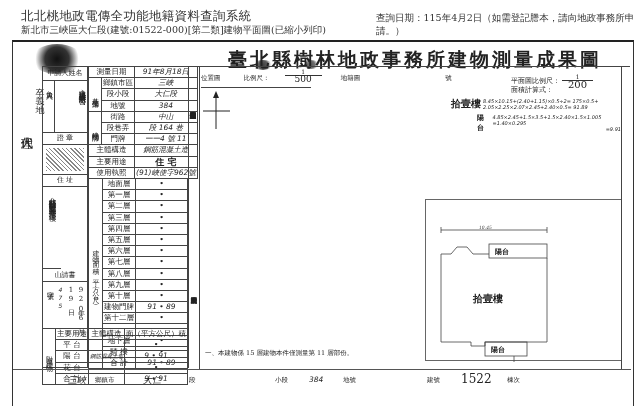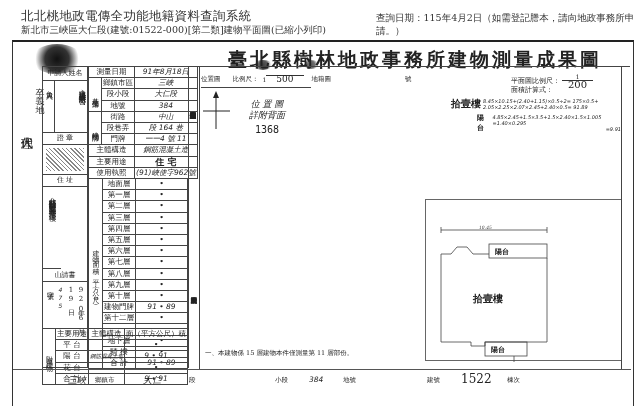--- a/index.html
+++ b/index.html
@@ -209,43 +209,38 @@
         </tr>
   </tbody>
     </table>
 
   <div id="right-panel">
     <div class="vtext" style="left:0px;top:40px;font-size:6.5px;letter-spacing:0;line-height:7px;height:180px">本建物平面圖及建物面積係依使用執照竣工平面圖轉繪</div>
     <div class="vtext" style="left:1px;top:225px;font-size:6.5px;letter-spacing:0;line-height:7px;height:75px">或竣工平面圖轉繪計算</div>
     <div style="position:absolute;left:10px;top:0;height:302px;border-left:1px solid #444"></div>
     <div id="right-vline"></div>
 
-    <div style="position:absolute;left:12px;top:8px;font-size:6.5px;display:flex;gap:4px;align-items:flex-start">
+    <div style="position:absolute;left:12px;top:1px;font-size:6.5px;display:flex;gap:15px;align-items:flex-end">
       <span>位置圖</span>
       <span style="margin-left:8px">比例尺：</span>
-      <span style="display:inline-flex;flex-direction:row;align-items:center;font-size:6px;line-height:7px">
+      <span style="display:inline-flex;flex-direction:column;align-items:center;font-size:6px;line-height:7px">
         <span>1</span>
         <span style="border-top:1px solid #333;font-size:9px;padding:0 10px">500</span>
       </span>
       <span style="margin-left:4px">地籍圖</span>
       <span style="margin-left:70px">號</span>
     </div>
     <div style="position:absolute;left:12px;top:20px;width:110px;border-top:1px solid #444"></div>
 
     <svg style="position:absolute;left:12px;top:22px" width="30" height="42">
       <line x1="15" y1="6" x2="15" y2="40" stroke="#222" stroke-width="1"></line>
       <polygon points="15,2 12,9 18,9" fill="#222"></polygon>
       <line x1="2" y1="22" x2="29" y2="22" stroke="#222" stroke-width="1"></line>
     </svg>
 
-    <div style="position:absolute;left:60px;top:32px;font-size:9px;font-style:italic;text-align:center;line-height:11px">
-      <div>位 置 圖</div>
-      <div>詳附背面</div>
-      <div style="font-style:normal;font-family:'DejaVu Sans Mono',monospace;font-size:10px;margin-top:3px">1368</div>
-    </div>
 
     <div style="position:absolute;left:322px;top:6px;font-size:7px;width:110px">
       <div style="display:flex;align-items:center;gap:2px">
         <span>平面圖比例尺：</span>
         <span style="display:inline-flex;flex-direction:column;align-items:center;font-size:6px;line-height:7px">
           <span>1</span>
           <span style="border-top:1px solid #333;font-size:10px;padding:0 6px">200</span>
         </span>
       </div>
       <div style="margin-top:-3px;margin-left:0">面積計算式：</div>

